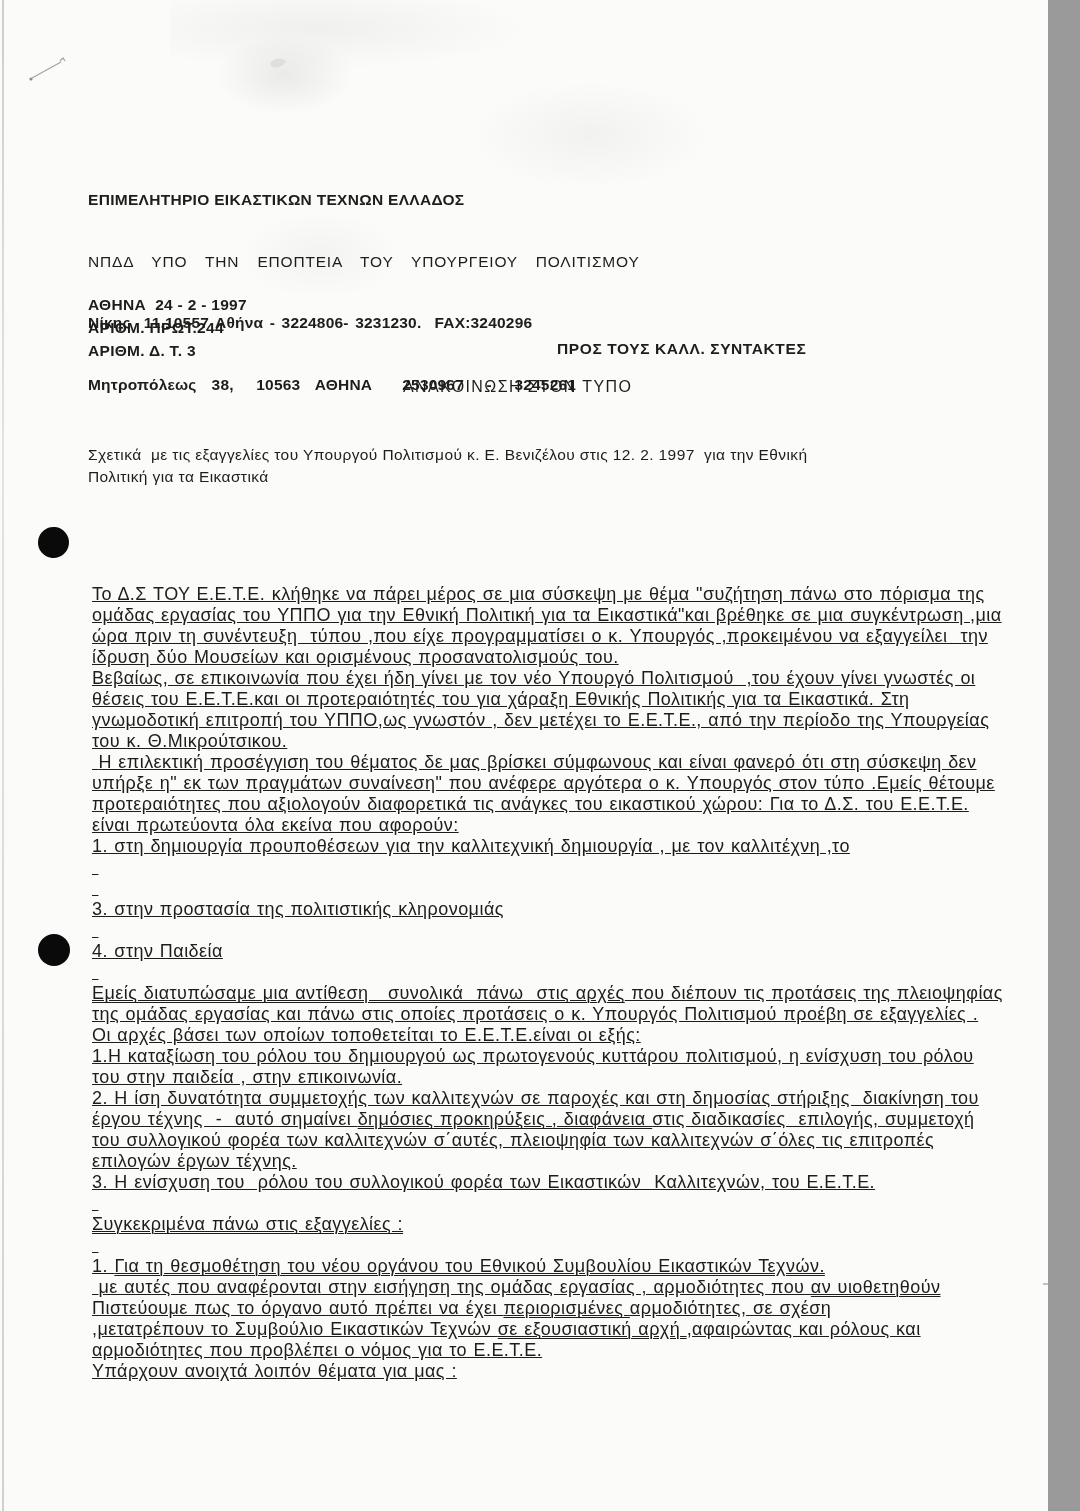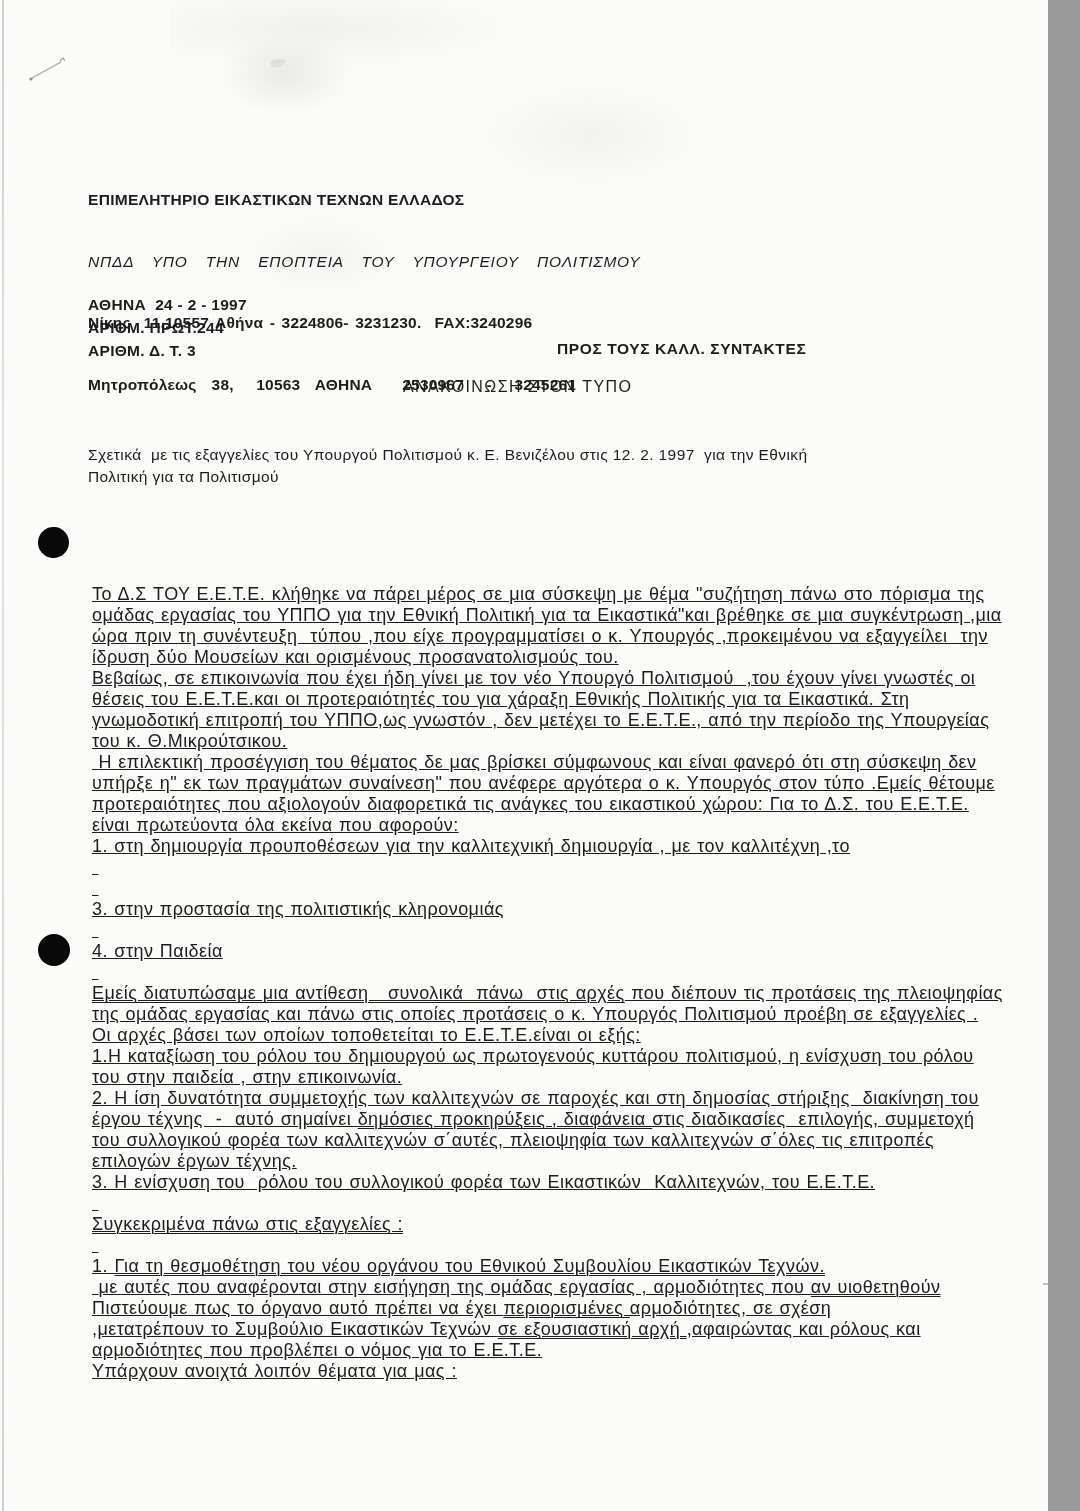--- a/index.html
+++ b/index.html
@@ -28,21 +28,21 @@
   .hole{position:absolute; background:#0a0a0a; border-radius:50%;}
   .hole1{left:38px; top:527px; width:31px; height:31px; transform:rotate(6deg);}
   .hole2{left:38px; top:934px; width:32px; height:32px;}
   
   .pencil{position:absolute; left:20px; top:45px;}
   .dash-artifact{position:absolute; left:1043px; top:1283px; width:10px; height:2px;
     background:#8f8f8f; opacity:.55;}
   
   .letterhead{position:absolute; left:88px; top:149px; font-size:15.5px; line-height:20.5px; white-space:pre;}
   .lh1{font-weight:700; letter-spacing:.3px;}
-  .lh2{font-weight:400; letter-spacing:.8px; word-spacing:13px;font-style:italic;}
+  .lh2{font-weight:400; letter-spacing:.8px; word-spacing:13px;}
   .lh3{font-weight:700; letter-spacing:.2px; word-spacing:2px;}
   .lh4{font-weight:700; letter-spacing:.2px; word-spacing:3px;}
   
   .meta-line{position:absolute; left:88px; font-size:15.5px; font-weight:700;
     letter-spacing:.3px; white-space:pre;}
   .m1{top:296px;} .m2{top:319px;} .m3{top:342px;}
   .recipient{position:absolute; left:557px; top:340px; font-size:15.5px; font-weight:700;
     letter-spacing:.6px; white-space:pre;}
   .doctype{position:absolute; left:403px; top:378px; font-size:16px; font-weight:400;
     letter-spacing:1.4px; white-space:pre;}
@@ -85,21 +85,21 @@
   </header>
 
   <div class="meta-line m1">ΑΘΗΝΑ  24 - 2 - 1997</div>
   <div class="meta-line m2">ΑΡΙΘΜ. ΠΡΩΤ.244</div>
   <div class="meta-line m3">ΑΡΙΘΜ. Δ. Τ. 3</div>
   <div class="recipient">ΠΡΟΣ ΤΟΥΣ ΚΑΛΛ. ΣΥΝΤΑΚΤΕΣ</div>
   <div class="doctype">ΑΝΑΚΟΙΝΩΣΗ ΣΤΟΝ ΤΥΠΟ</div>
 
   <section class="subject">
       <div class="tline"><span>Σχετικά  με τις εξαγγελίες του Υπουργού Πολιτισμού κ. Ε. Βενιζέλου στις 12. 2. 1997  για την Εθνική</span></div>
-      <div class="tline"><span>Πολιτική για τα Πολιτισμού</span></div>
+      <div class="tline"><span>Πολιτική για τα Εικαστικά</span></div>
     </section>
 
   <section class="bodytext">
       <div class="tline"><span>Το Δ.Σ ΤΟΥ Ε.Ε.Τ.Ε. κλήθηκε να πάρει μέρος σε μια σύσκεψη με θέμα "συζήτηση πάνω στο πόρισμα της</span></div>
       <div class="tline"><span>ομάδας εργασίας του ΥΠΠΟ για την Εθνική Πολιτική για τα Εικαστικά"και βρέθηκε σε μια συγκέντρωση ,μια</span></div>
       <div class="tline"><span>ώρα πριν τη συνέντευξη  τύπου ,που είχε προγραμματίσει ο κ. Υπουργός ,προκειμένου να εξαγγείλει  την</span></div>
       <div class="tline"><span>ίδρυση δύο Μουσείων και ορισμένους προσανατολισμούς του.</span></div>
       <div class="tline"><span>Βεβαίως, σε επικοινωνία που έχει ήδη γίνει με τον νέο Υπουργό Πολιτισμού  ,του έχουν γίνει γνωστές οι</span></div>
       <div class="tline"><span>θέσεις του Ε.Ε.Τ.Ε.και οι προτεραιότητές του για χάραξη Εθνικής Πολιτικής για τα Εικαστικά. Στη</span></div>
       <div class="tline"><span>γνωμοδοτική επιτροπή του ΥΠΠΟ,ως γνωστόν , δεν μετέχει το Ε.Ε.Τ.Ε., από την περίοδο της Υπουργείας</span></div>

